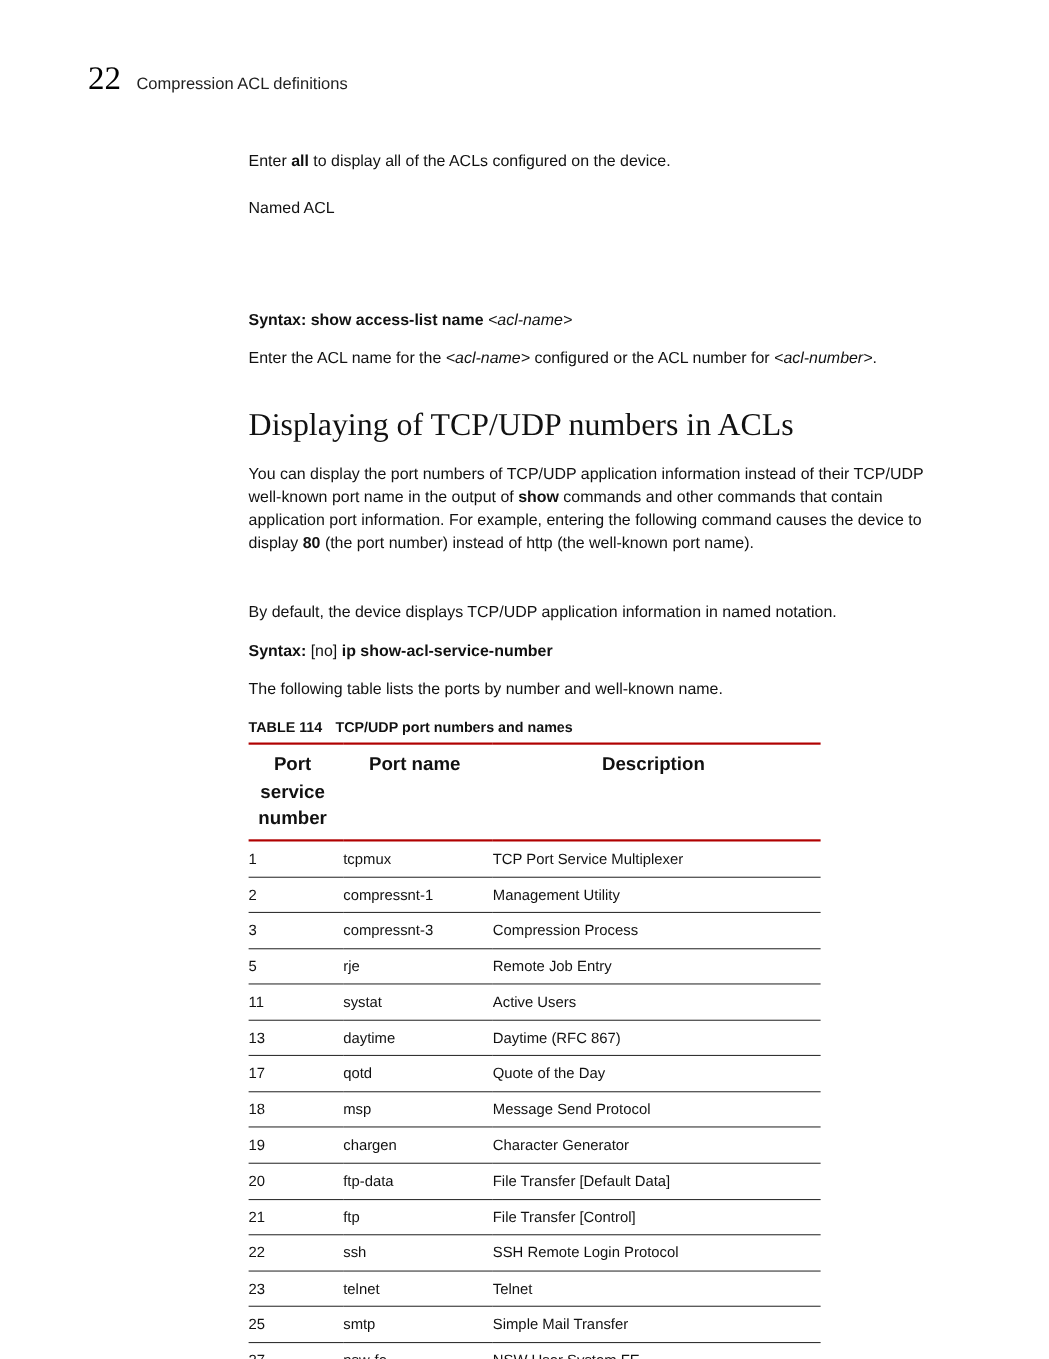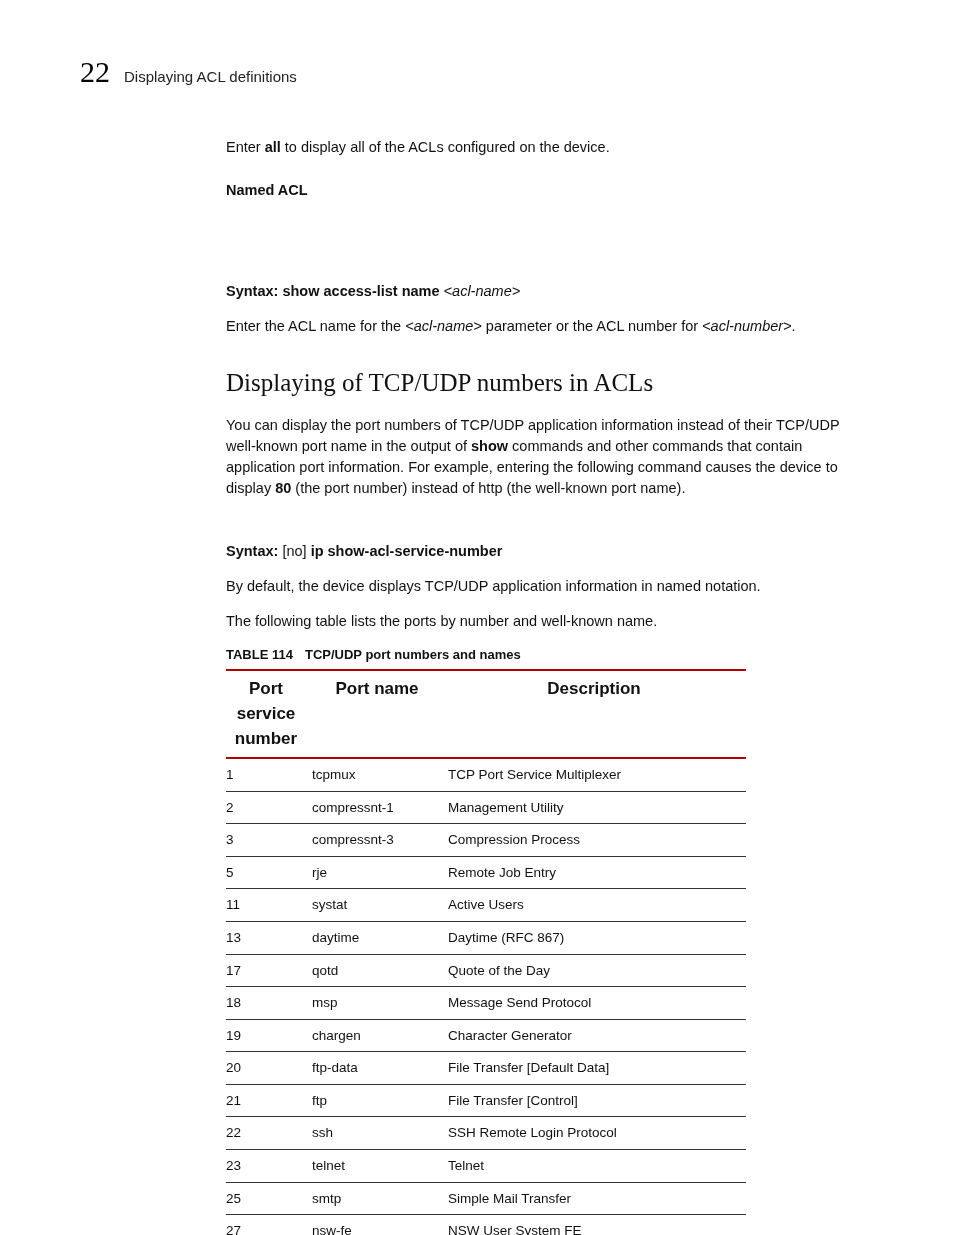--- a/index.html
+++ b/index.html
@@ -33,26 +33,26 @@
   }
   .content {
     margin-left: 146px;
     width: 650px;
     font-size: 14.5px;
     line-height: 1.45;
     color: #111;
   }
   .content p { margin: 0 12px 14px 0; }
   .sub-heading {
-    font-weight: bold;
+    font-weight: normal;
     margin: 22px 0 8px 0;
   }
   .section-heading {
     font-family: Georgia, "Times New Roman", serif;
-    font-size: 25px;
+    font-size: 29px;
     font-weight: 400;
     margin: 28px 0 14px 0;
   }
   .bold { font-weight: bold; }
   .italic { font-style: italic; }
   .table-caption {
     font-size: 13px;
     margin: 14px 0 4px 0;
   }
   .table-caption .tlabel { font-weight: bold; margin-right: 12px; }
@@ -80,55 +80,55 @@
   .gap-block { height: 72px; }
   .gap-block-sm { height: 28px; }
 </style>
 </head>
 <body>
 
 <div class="page">
 
   <div class="header">
     <span class="header-num">22</span>
-    <span class="header-text">Displaying ACL definitions</span>
+    <span class="header-text">Compression ACL definitions</span>
   </div>
 
   <div class="content">
 
     <p>
       <span>Enter </span><span class="bold">all</span><span> to display all of the ACLs configured on the device.</span>
     </p>
 
     <div class="sub-heading">Named ACL</div>
 
 
     <div class="gap-block"></div>
 
     <p>
       <span class="bold">Syntax: </span><span class="bold"> show access-list name </span><span class="italic">&lt;acl-name&gt;</span>
     </p>
 
     <p>
-      <span>Enter the ACL name for the </span><span class="italic">&lt;acl-name&gt;</span><span> parameter or the ACL number for </span><span class="italic">&lt;acl-number&gt;</span><span>.</span>
+      <span>Enter the ACL name for the </span><span class="italic">&lt;acl-name&gt;</span><span> configured or the ACL number for </span><span class="italic">&lt;acl-number&gt;</span><span>.</span>
     </p>
 
     <div class="section-heading">Displaying of TCP/UDP numbers in ACLs</div>
 
     <p>
       <span>You can display the port numbers of TCP/UDP application information instead of their TCP/UDP well-known port name in the output of </span><span class="bold">show</span><span> commands and other commands that contain application port information. For example, entering the following command causes the device to display </span><span class="bold">80</span><span> (the port number) instead of http (the well-known port name).</span>
     </p>
 
     <div class="gap-block-sm"></div>
 
+    <p>By default, the device displays TCP/UDP application information in named notation.</p>
+
     <p>
       <span class="bold">Syntax: </span><span> [no] </span><span class="bold">ip show-acl-service-number</span>
     </p>
-
-    <p>By default, the device displays TCP/UDP application information in named notation.</p>
 
     <p>The following table lists the ports by number and well-known name.</p>
 
     <div class="table-caption">
       <span class="tlabel">TABLE 114</span><span class="bold">TCP/UDP port numbers and names</span>
     </div>
 
     <table class="port-table">
       <thead>
         <tr>

